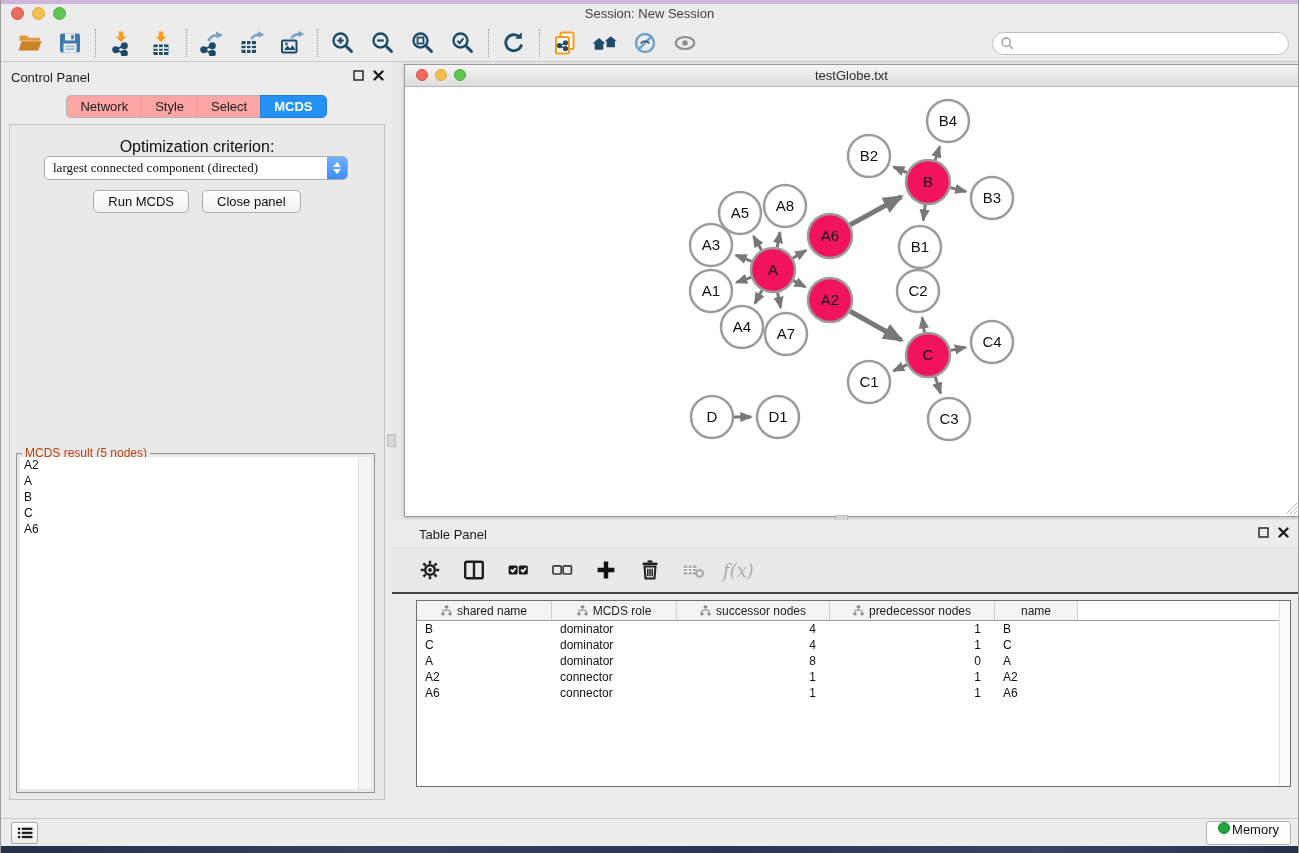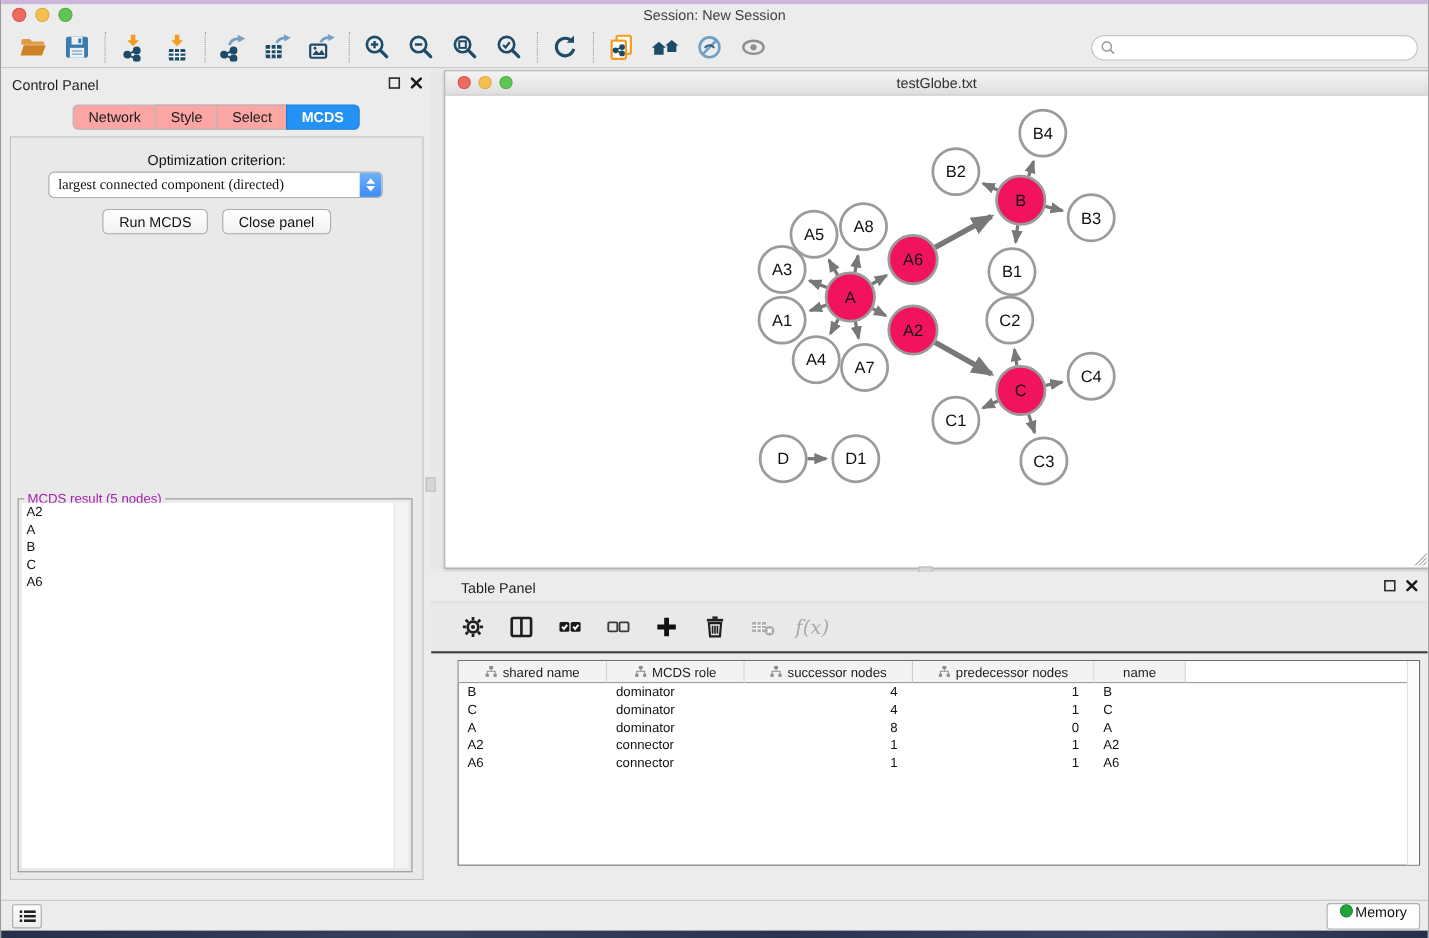--- a/index.html
+++ b/index.html
@@ -34,33 +34,33 @@
   .panel-head .ptitle { position:absolute; left:10px; top:8px; font-size:13px; color:#1d1d1d; }
   .panel-head .picons { position:absolute; right:8px; top:8px; display:flex; gap:9px; align-items:center; }
   .cp-tabs { position:absolute; top:33px; left:0; right:0; display:flex; justify-content:center; }
   .seg-tab { font-size:13px; color:#1c1c1c; background:#fca5a5; border:1px solid #b5b5b5; padding:3px 13px;
              margin-left:-1px; cursor:default; }
   .seg-tab:first-child { border-radius:5px 0 0 5px; margin-left:0; }
   .seg-tab:last-child { border-radius:0 5px 5px 0; }
   .seg-tab.active { background:#2492F4; border-color:#1e7fdb; color:#fff;font-weight:bold; }
   .cp-content { position:absolute; top:62px; left:8px; right:7px; bottom:18px; background:#e9e9e9;
                 border:1px solid #c2c2c2; }
-  .opt-label { text-align:center; margin-top:13px; font-size:13px; color:#111; }
+  .opt-label { text-align:center; margin-top:13px; font-size:16px; color:#111; }
   .criterion { position:absolute; top:31px; left:34px; right:36px; height:24px; background:#fff;
                border:1px solid #ababab; border-radius:5px; display:flex; align-items:center; overflow:hidden; }
   .criterion .cval { flex:1; font-size:13px; color:#111; padding-left:8px; white-space:nowrap;font-family:Liberation Serif, serif; }
   .stepper { width:20px; height:100%; background:linear-gradient(#6FB1FC,#3D8DF5); display:flex;
              flex-direction:column; align-items:center; justify-content:center; gap:2px; }
   .stepper .up { width:0; height:0; border-left:4px solid transparent; border-right:4px solid transparent; border-bottom:5px solid #fff; }
   .stepper .dn { width:0; height:0; border-left:4px solid transparent; border-right:4px solid transparent; border-top:5px solid #fff; }
   .cp-buttons { position:absolute; top:65px; left:0; right:0; display:flex; justify-content:center; gap:13px; }
   .btn { font-size:13px; color:#111; background:linear-gradient(#ffffff,#f1f1f1); border:1px solid #acacac;
          border-radius:5px; height:23px; padding:0 14px; cursor:default; }
   .result-group { position:absolute; left:6px; right:9px; top:328px; bottom:6px; border:1px solid #949494; }
-  .result-legend { position:absolute; top:-8px; left:5px; background:#e9e9e9; font-size:12px; color:#a21caf; padding:0 3px; }
+  .result-legend { position:absolute; top:-8px; left:5px; background:#e9e9e9; font-size:12px; color:#c2410c; padding:0 3px; }
   .result-list { position:absolute; inset:3px; background:#fff; overflow:hidden; }
   .result-scroll { position:absolute; top:0; right:0; bottom:0; width:13px; background:#f4f4f4; border-left:1px solid #e2e2e2; }
   .result-item { font-size:12px; color:#111; line-height:16px; padding-left:4px; }
   .result-item:first-child { padding-top:5px; }
 
   
   .right-area { position:absolute; top:62px; left:391px; right:0; bottom:35px; background:#e8e8e8; }
   .split-handle-v { position:absolute; top:372px; left:-5px; width:9px; height:13px; background:#d6d6d6; border:1px solid #bdbdbd; }
 
   

